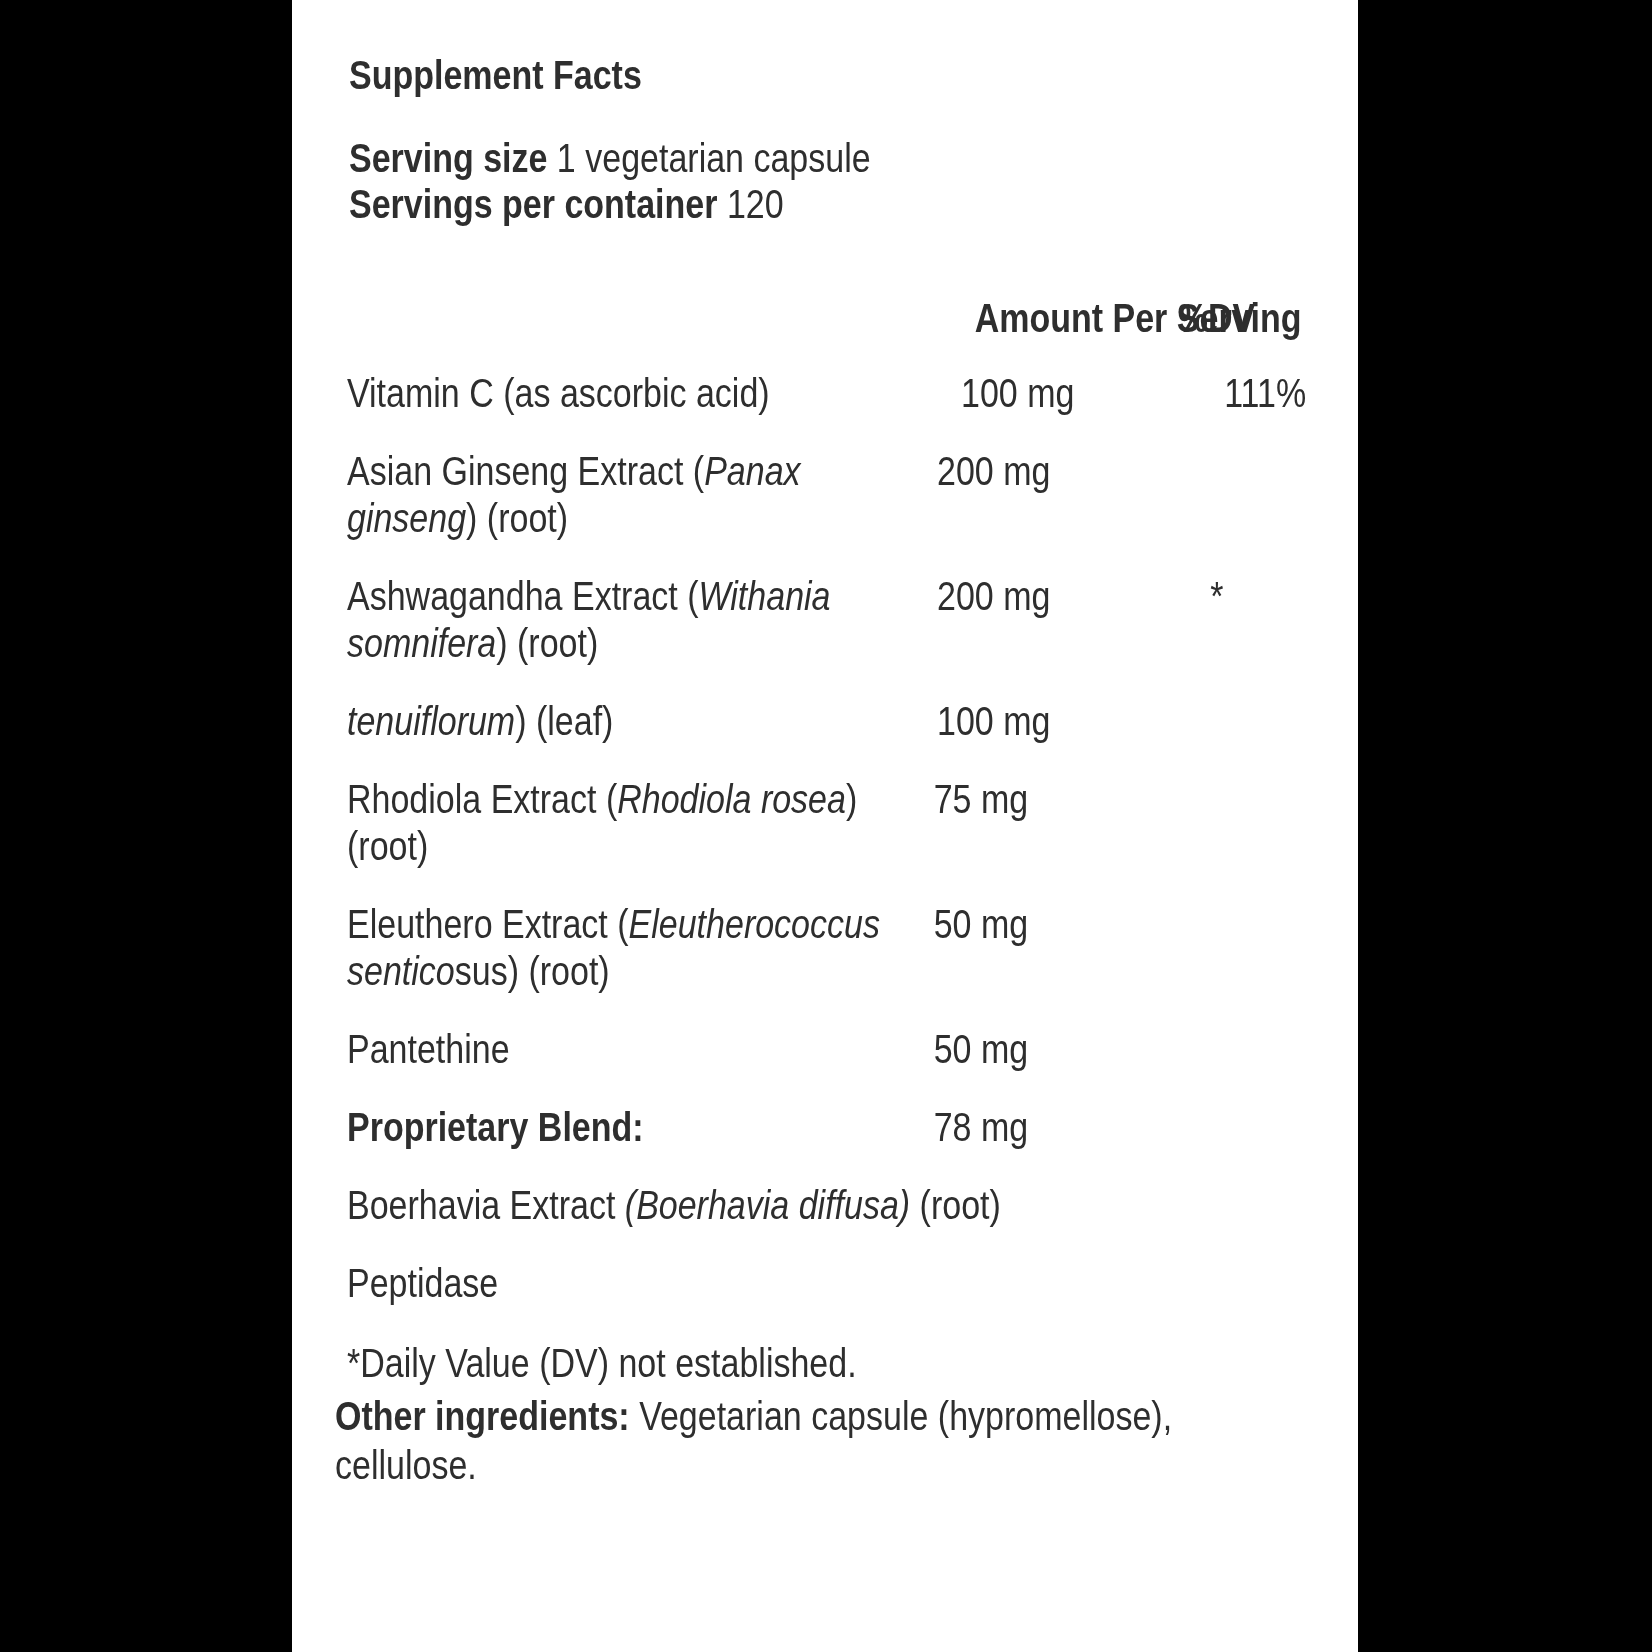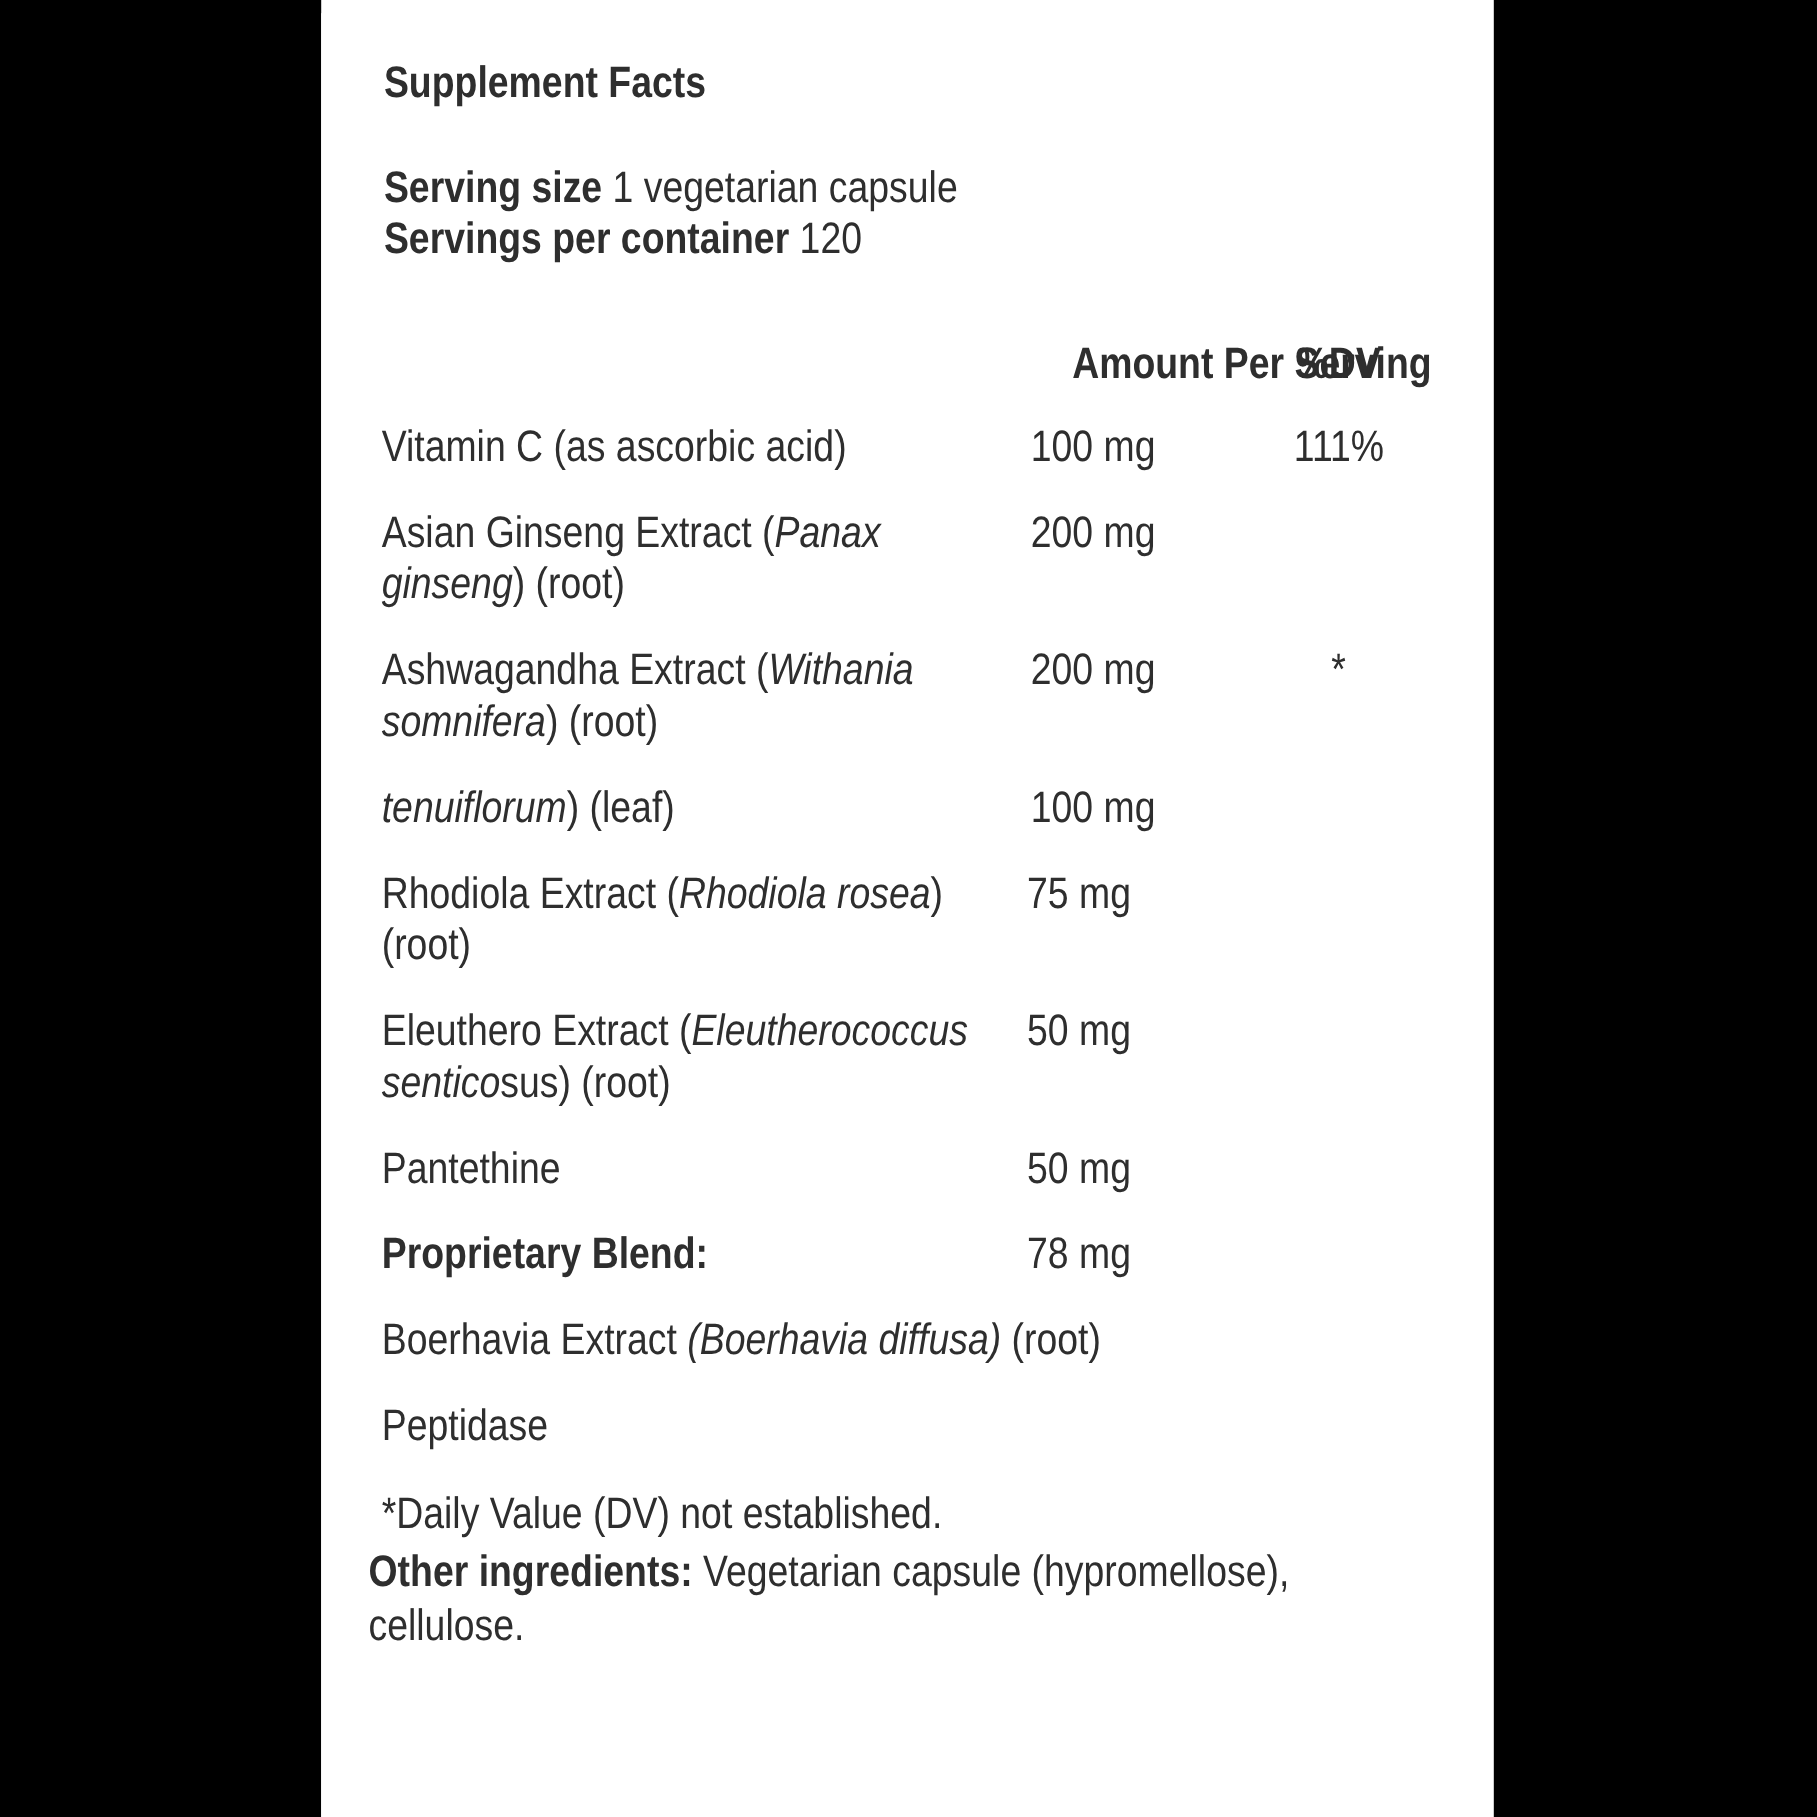--- a/index.html
+++ b/index.html
@@ -15,36 +15,36 @@
   .panel{
     position:absolute;left:292px;top:12px;width:1046px;height:1652px;
     background:#ffffff;box-sizing:border-box;padding-top:40px;
     font-size:40px;
   }
   .b{font-weight:bold;}
   .i{font-style:italic;}
   
   .scale{display:inline-block;transform:scaleX(0.85);transform-origin:0 50%;white-space:nowrap;}
   .title{line-height:47px;padding-left:57px;font-weight:bold;}
-  .serving{line-height:46px;padding-left:57px;margin-top:49px;}
+  .serving{line-height:46px;padding-left:57px;margin-top:36px;}
   .serving .tline{line-height:46px;}
   .tline{line-height:47px;}
   .row{
     display:grid;
     grid-template-columns:570px 200px 200px;
     padding:0 41px 0 55px;
     line-height:47px;
   }
   .row .amt{text-align:left;}
   .row .amt .scale{transform-origin:100% 50%;}
   .row .dv{text-align:center;}
   .row .dv .scale{transform-origin:50% 50%;}
   .row.thead{margin-top:68px;}
   #rows .row{margin-top:31px;}
-  #rows .row.first{margin-top:28px;}
+  #rows .row.first{margin-top:28px;gap:24px;}
   .row.sub{display:block;}
   .footnote{margin-top:33px;padding-left:55px;line-height:47px;text-decoration:underline;}
   .other{margin-top:5px;padding-left:43px;line-height:49px;}
   .other .tline{line-height:49px;}
 </style>
 </head>
 <body>
 
 <div class="bar bar-left"></div>
 <div class="bar bar-right"></div>

